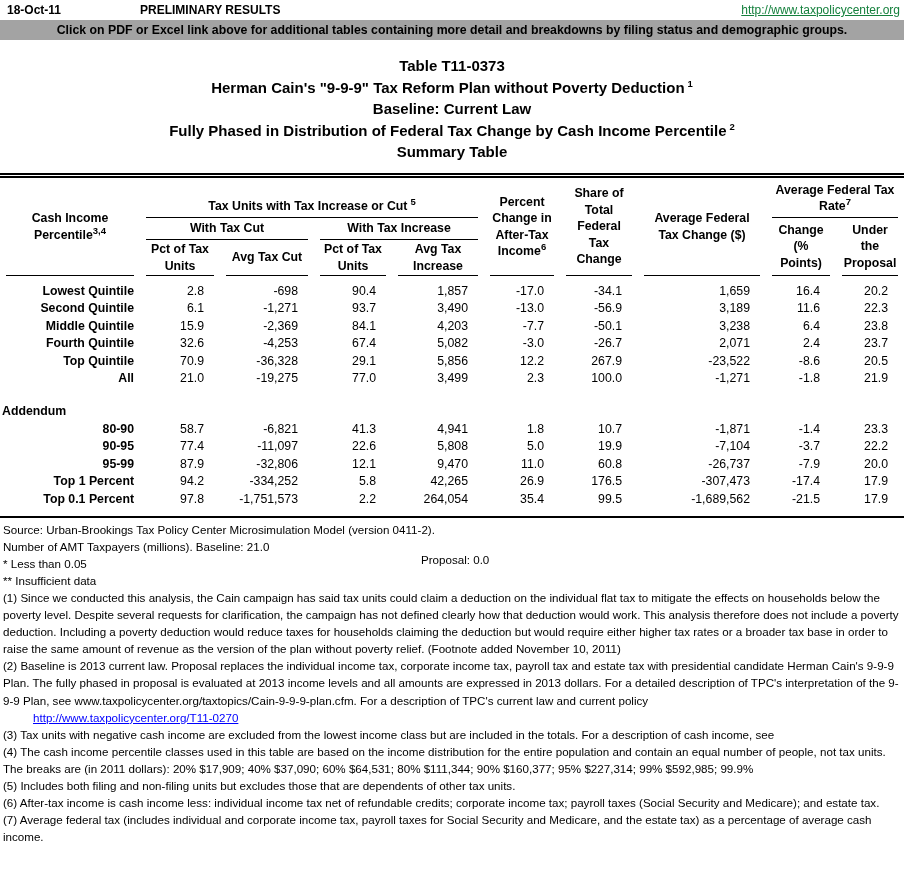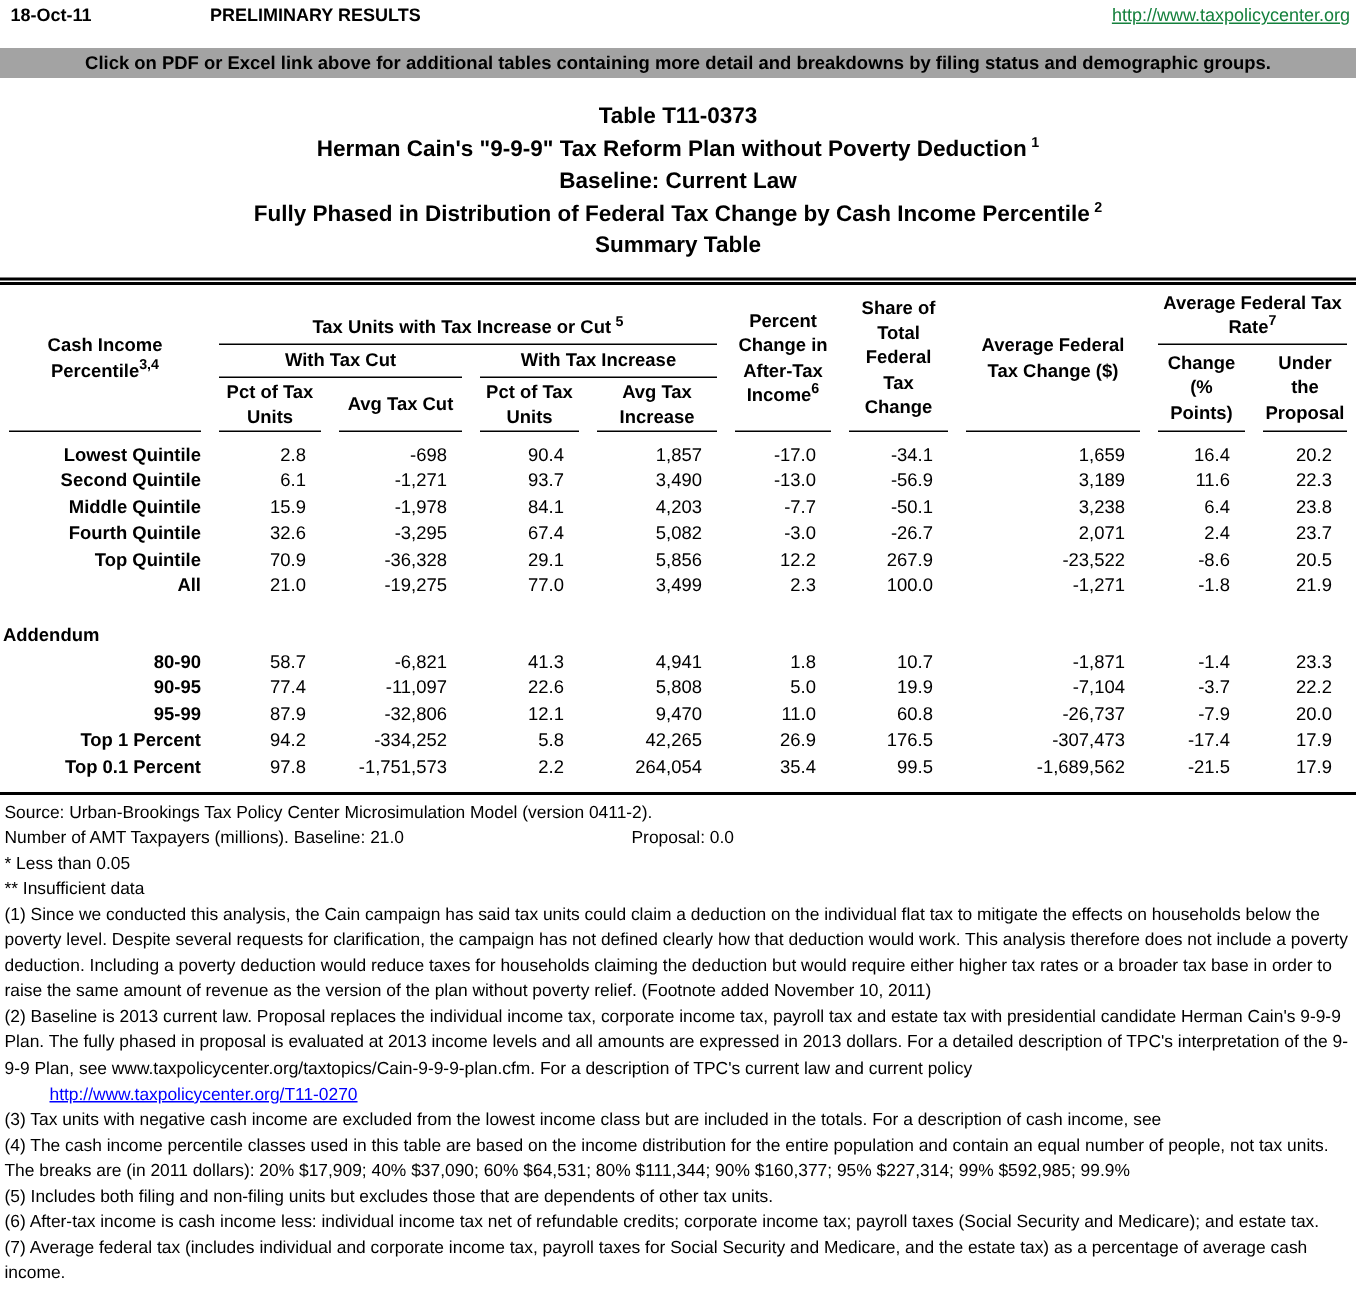--- a/index.html
+++ b/index.html
@@ -2,21 +2,21 @@
 <html><head>
 <meta charset="utf-8">
 <style>
   * { margin:0; padding:0; box-sizing:border-box; }
   html,body { background:#ffffff; }
   body {
     width:904px; height:876px; overflow:hidden;
     font-family:"Liberation Sans", sans-serif; color:#000;
   }
   
-  .topbar { position:relative; height:32px; font-size:12px; font-weight:bold; }
+  .topbar { position:relative; height:20px; font-size:12px; font-weight:bold; }
   .topbar .date { position:absolute; left:7px; top:3px; }
   .topbar .prelim { position:absolute; left:140px; top:3px; }
   .topbar .toplink { position:absolute; right:4px; top:3px; font-weight:normal;
     color:#15803d; text-decoration:underline; cursor:pointer; }
   
   .banner { height:20px; line-height:20px; text-align:center;
     font-size:12.3px; font-weight:bold; }
   
   .titles { margin-top:15px; text-align:center; font-size:15px;
     font-weight:bold; line-height:21.5px; }
@@ -37,21 +37,21 @@
     bottom:0; border-bottom:1.6px solid #000; }
   td { font-size:12.3px; height:17.6px; line-height:17.6px;
     text-align:right; padding:0 16px 0 0; overflow:hidden; }
   td.label { font-weight:bold; padding-right:6px; }
   td.addendum { text-align:left; font-weight:bold; padding-left:2px; }
   tr.blank td { height:15px; }
   tr.spacer td { height:7px; }
   
   .footer { margin-top:3px; padding:0 3px; font-size:11.6px; line-height:17.1px; }
   .footer .line { position:relative; }
-  .footer .proposal { position:absolute; left:418px; top:0; }
+  .footer .proposal { position:absolute; left:418px; top:13px; }
   .footer a, .linktext { color:#0000FF; text-decoration:underline; cursor:pointer;padding-left:30px; }
 </style>
 </head>
 <body>
 
 <div class="topbar">
   <span class="date">18-Oct-11</span>
   <span class="prelim">PRELIMINARY RESULTS</span>
   <a class="toplink">http://www.taxpolicycenter.org</a>
 </div>
@@ -141,33 +141,33 @@
           <td>3,490</td>
           <td>-13.0</td>
           <td>-56.9</td>
           <td>3,189</td>
           <td>11.6</td>
           <td>22.3</td>
         </tr>
         <tr>
           <td class="label">Middle Quintile</td>
           <td>15.9</td>
-          <td>-1,978</td>
+          <td>-2,369</td>
           <td>84.1</td>
           <td>4,203</td>
           <td>-7.7</td>
           <td>-50.1</td>
           <td>3,238</td>
           <td>6.4</td>
           <td>23.8</td>
         </tr>
         <tr>
           <td class="label">Fourth Quintile</td>
           <td>32.6</td>
-          <td>-3,295</td>
+          <td>-4,253</td>
           <td>67.4</td>
           <td>5,082</td>
           <td>-3.0</td>
           <td>-26.7</td>
           <td>2,071</td>
           <td>2.4</td>
           <td>23.7</td>
         </tr>
         <tr>
           <td class="label">Top Quintile</td>

